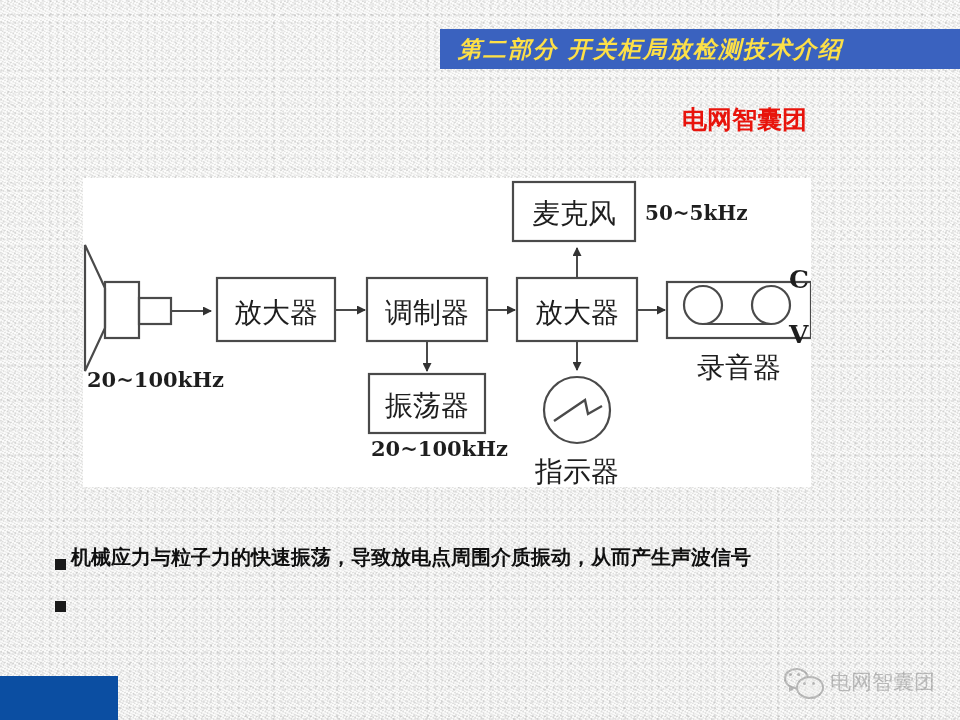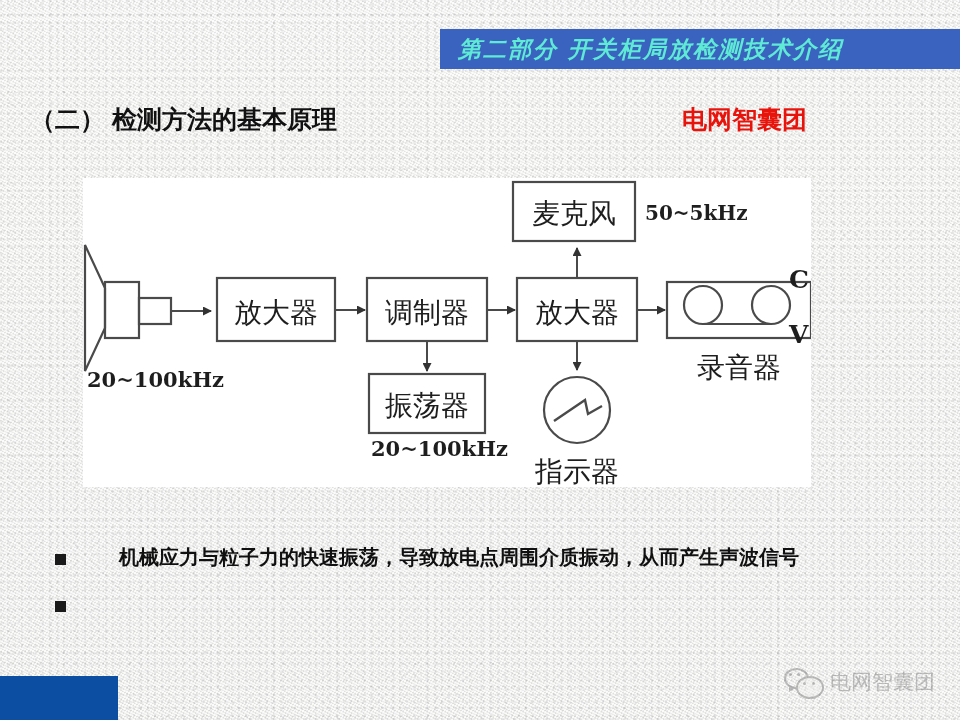--- a/index.html
+++ b/index.html
@@ -24,21 +24,21 @@
     background-size:7px 7px,9px 9px,11px 11px,8px 8px,13px 13px,6px 6px,6px 6px,100% 100%;
   }
 
   
   #header-bar{
     position:absolute;left:440px;top:29px;width:520px;height:40px;
     background:#3a62bf;
     display:flex;align-items:center;
   }
   #header-title{
-    color:#5eead4;
+    color:#fde047;
     font-family:"DejaVu Serif","Liberation Serif",serif;
     font-weight:700;font-style:italic;
     font-size:23px;letter-spacing:2px;
     margin-left:18px;white-space:nowrap;
   }
 
   
   #heading-row{
     position:absolute;left:30px;top:103px;width:900px;height:34px;
   }
@@ -54,21 +54,21 @@
 
   
   #diagram-panel{
     position:absolute;left:83px;top:178px;width:728px;height:309px;
     background:#ffffff;
   }
   #diagram-svg{display:block;}
 
   
   #bullets{position:absolute;left:55px;top:545px;width:880px;}
-  .bullet-row{display:flex;align-items:flex-start;margin-bottom:22px;gap:48px;}
+  .bullet-row{display:flex;align-items:flex-end;margin-bottom:22px;}
   .bullet-mark{
     width:11px;height:11px;background:#1a1a1a;flex:0 0 auto;
     margin-top:9px;margin-right:5px;
   }
   .bullet-text{
     font-weight:700;font-size:20px;color:#101010;line-height:1.25;
     letter-spacing:0px;white-space:nowrap;
   }
 
   
@@ -111,21 +111,20 @@
 </head>
 <body>
 
 <div id="slide">
 
   <div id="header-bar">
     <div id="header-title">第二部分  开关柜局放检测技术介绍</div>
   </div>
 
   <div id="heading-row">
-    <div id="section-heading">（二） 检测方法的基本原理</div>
     <div id="section-subheading">电网智囊团</div>
   </div>
 
   <div id="diagram-panel">
     <svg id="diagram-svg" width="728" height="309" viewBox="0 0 728 309">
       <defs>
         <marker id="arw" markerWidth="9" markerHeight="9" refX="8" refY="4.5" orient="auto" markerUnits="userSpaceOnUse">
           <path d="M0,0 L9,4.5 L0,9 z" fill="#333"></path>
         </marker>
       </defs>

